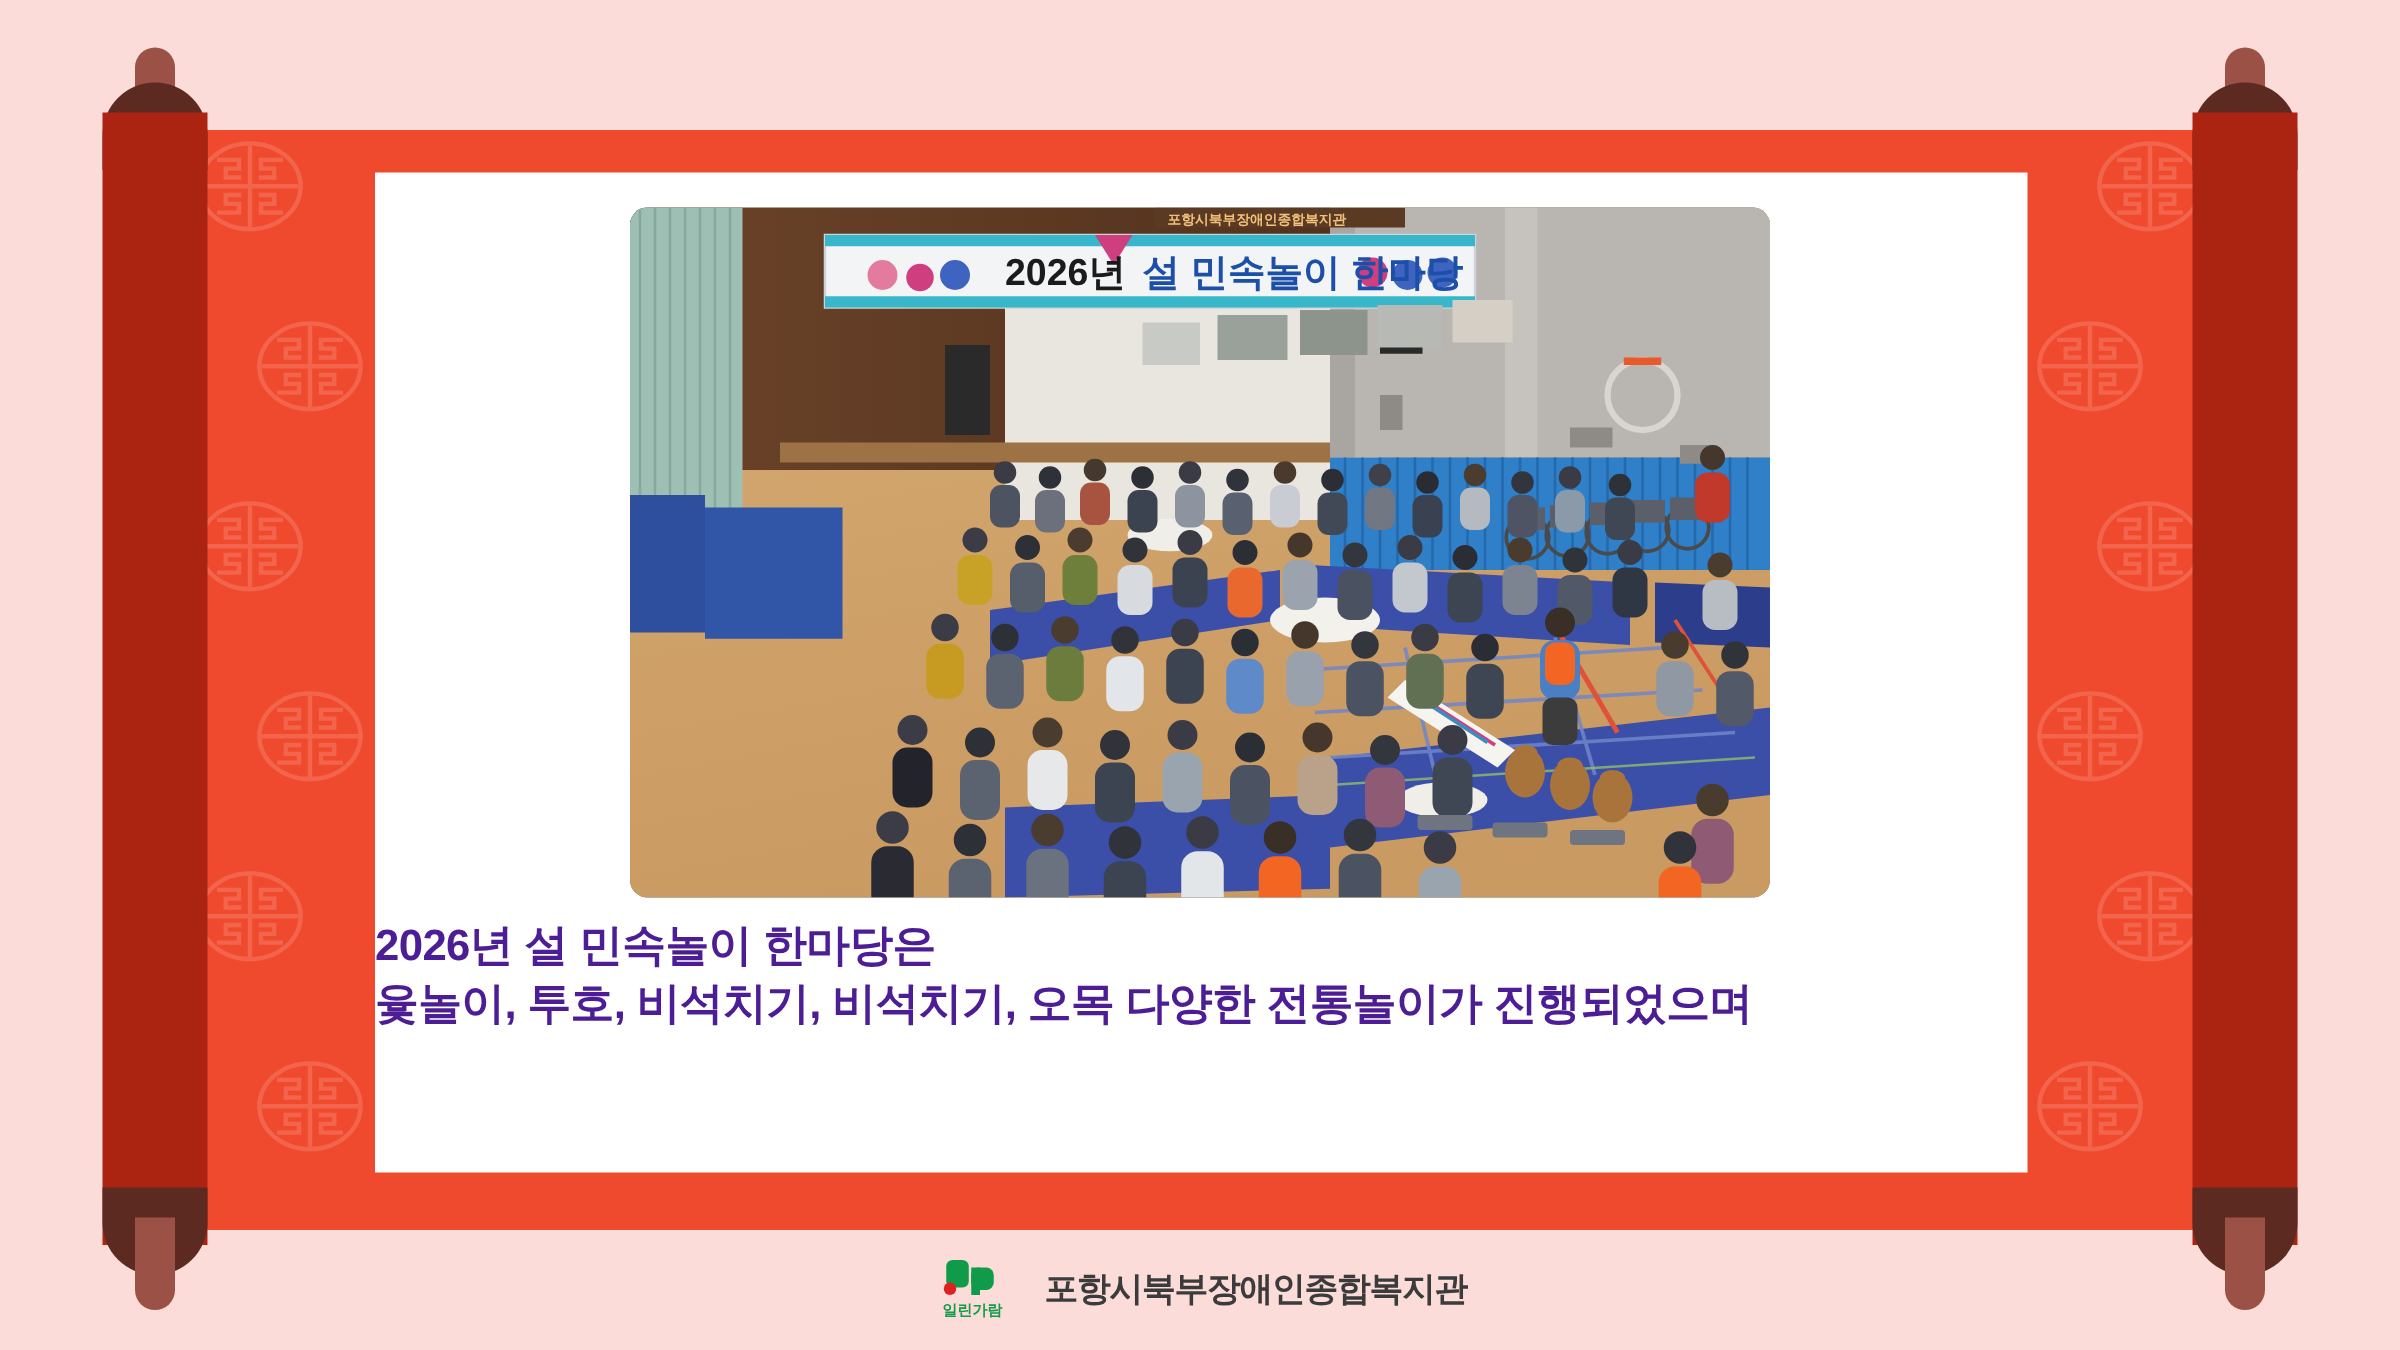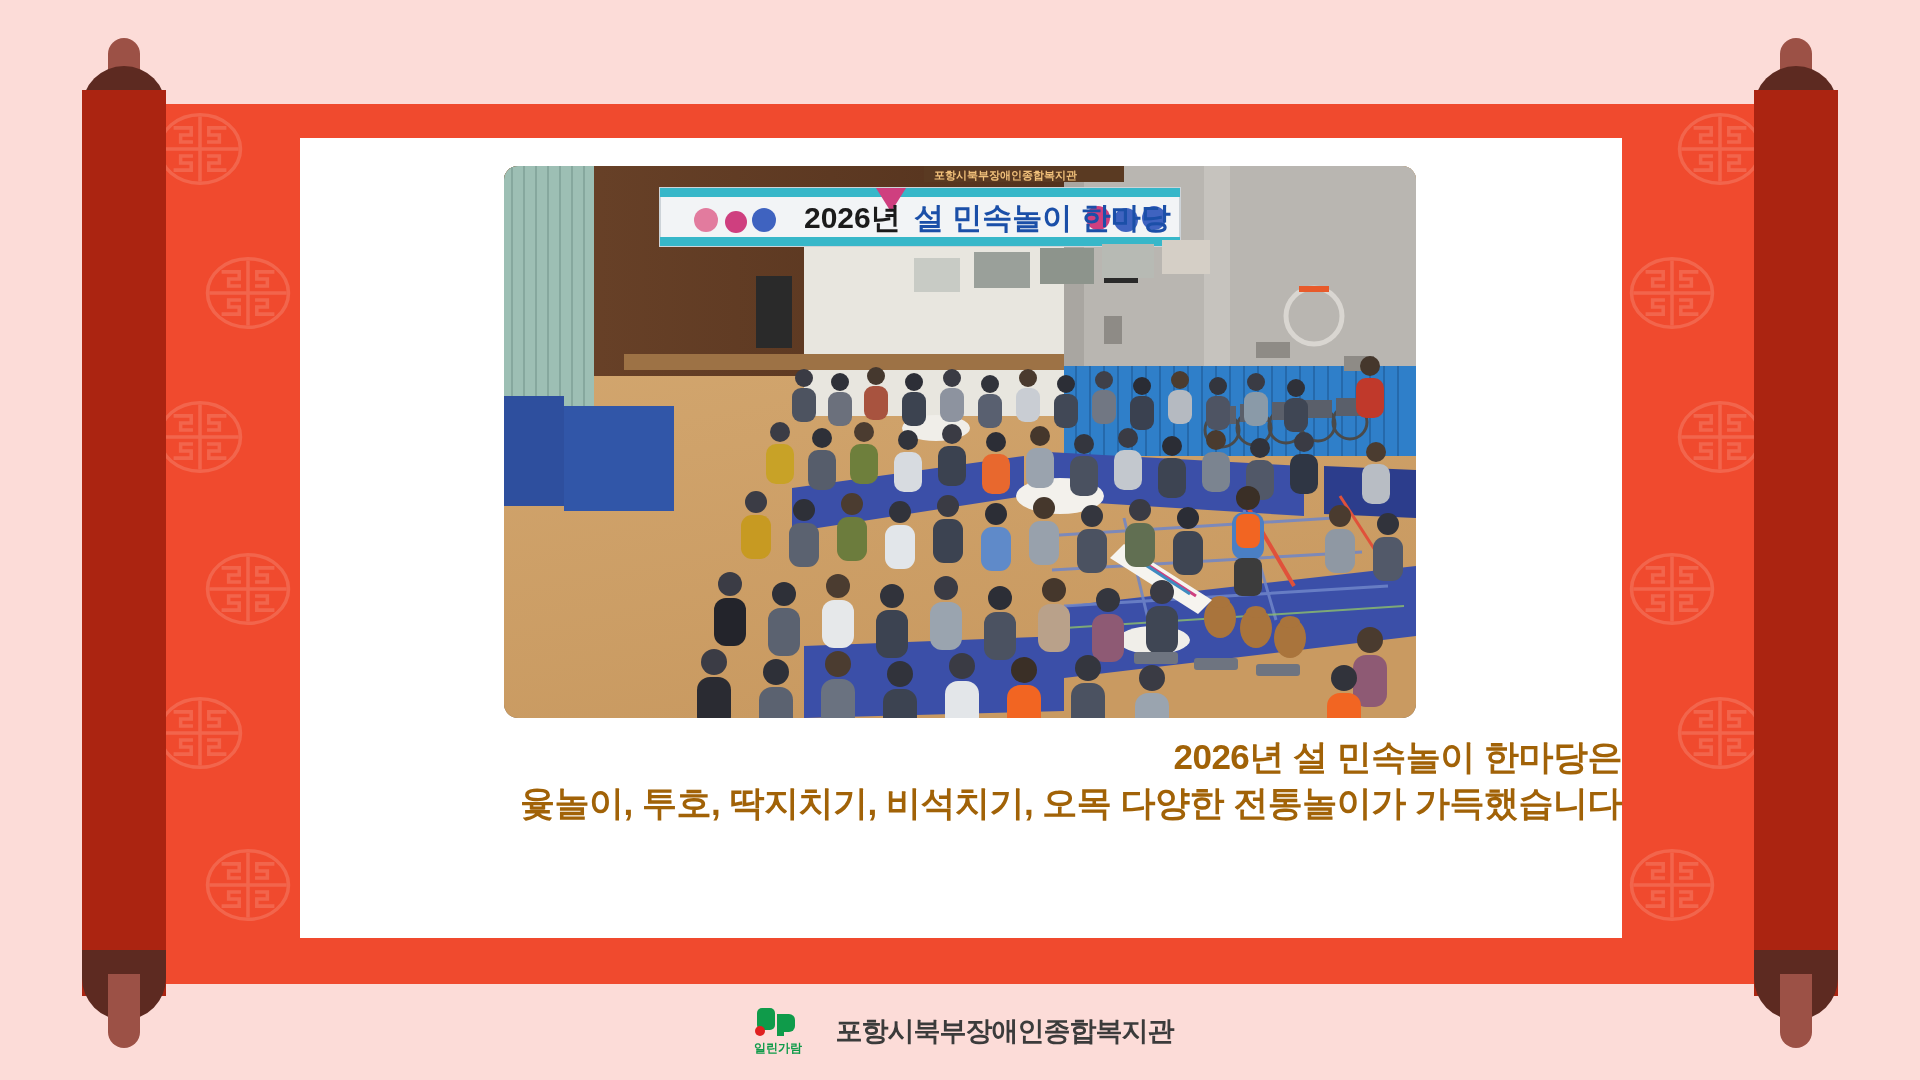--- a/index.html
+++ b/index.html
@@ -91,22 +91,22 @@
     overflow:hidden;
     background:#6d6257;
   }
   #event-photo svg{ display:block; width:100%; height:100%; }
 
   
   #caption-block{
     position:absolute;
     left:0; top:596px;
     width:100%;
-    text-align:right;
-    color:#a16207;
+    text-align:left;
+    color:#4c1d95;
     font-weight:bold;
     font-size:35px;
     line-height:1.30;
     letter-spacing:-0.5px;
   }
   #caption-block .cap-line{ display:block; white-space:nowrap; }
 
   
   #footer-logo{
     position:absolute;
@@ -579,21 +579,21 @@
           <rect x="630" y="486" width="44" height="12" rx="3"></rect>
           <rect x="690" y="492" width="44" height="12" rx="3"></rect>
           <rect x="752" y="498" width="44" height="12" rx="3"></rect>
         </g>
       </g>
     </svg>
   </div>
 
   <div id="caption-block">
     <span class="cap-line">2026년 설 민속놀이 한마당은</span>
-    <span class="cap-line">윷놀이, 투호, 딱지치기, 비석치기, 오목  다양한 전통놀이가 가득했습니다</span>
+    <span class="cap-line">윷놀이, 투호, 비석치기, 비석치기, 오목  다양한 전통놀이가 진행되었으며</span>
   </div>
 </div>
 
 <div id="footer-logo">
   <div id="logo-mark">
     <svg viewBox="0 0 62 62">
       <rect x="10" y="8" width="18" height="22" rx="5" fill="#0f9b4a"></rect>
       <rect x="30" y="14" width="18" height="18" rx="6" fill="#0f9b4a"></rect>
       <rect x="30" y="14" width="7" height="22" fill="#0f9b4a"></rect>
       <circle cx="13" cy="31" r="5" fill="#e02020"></circle>

